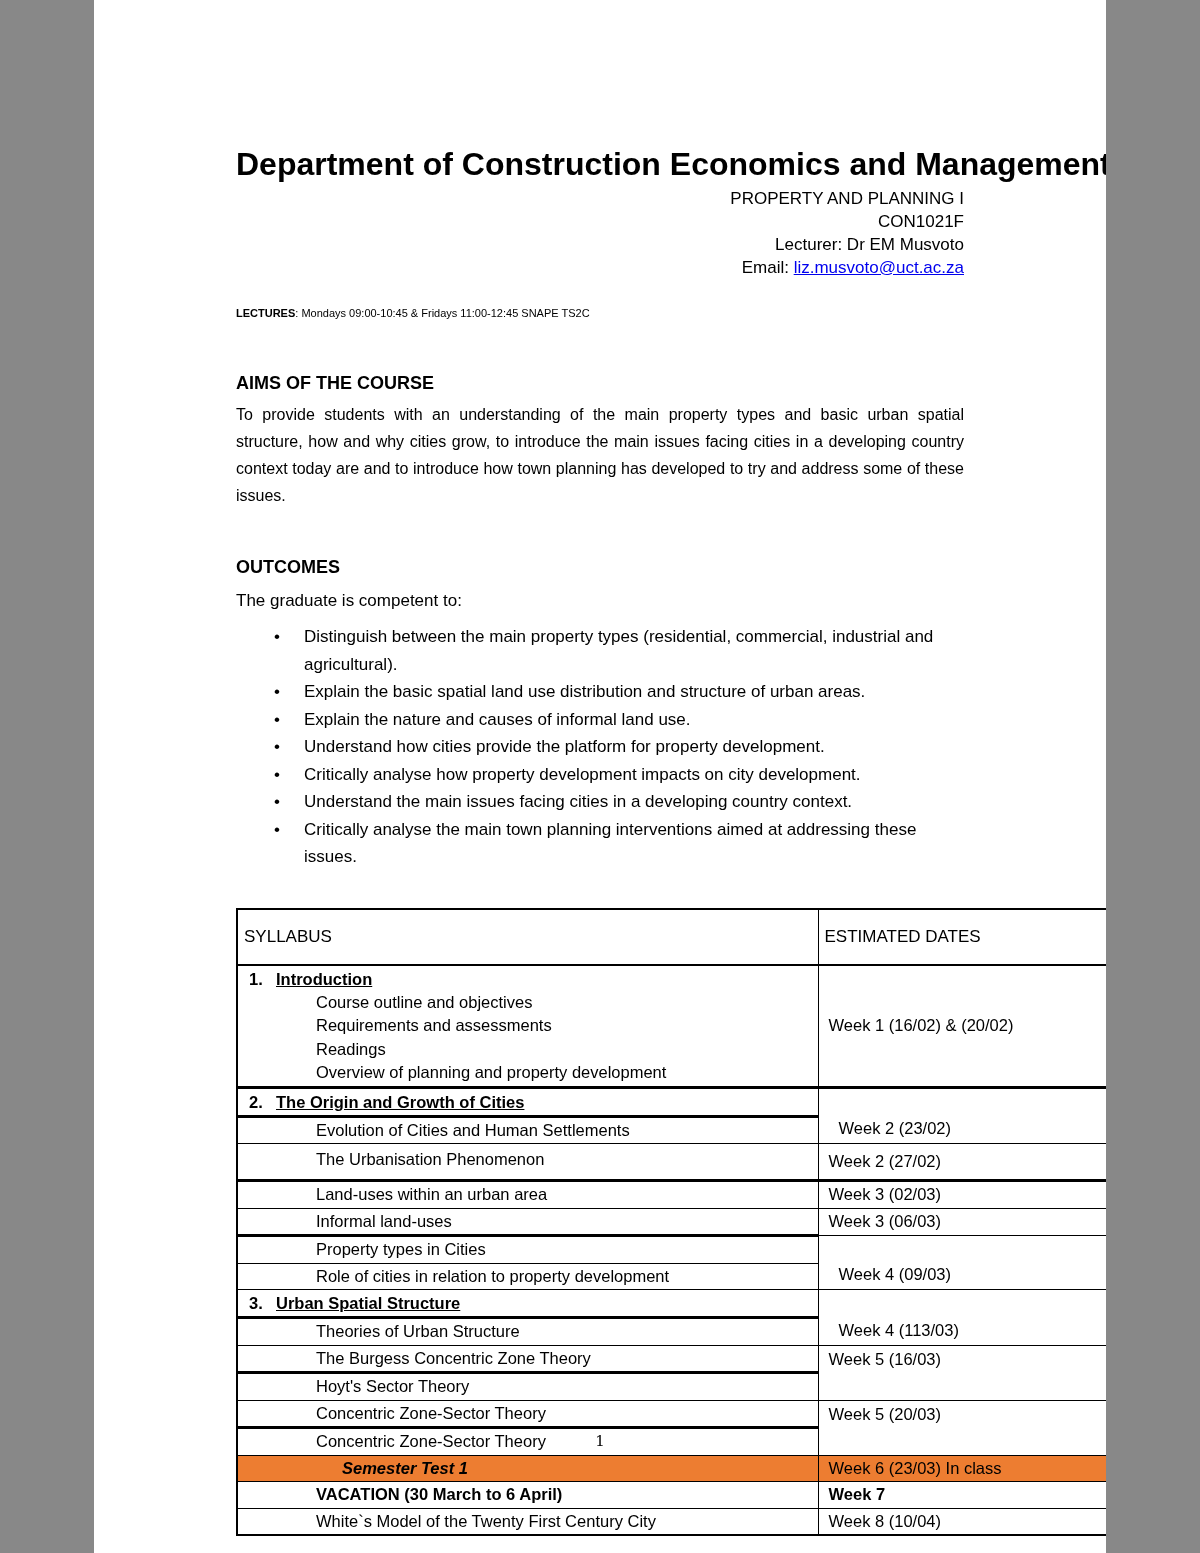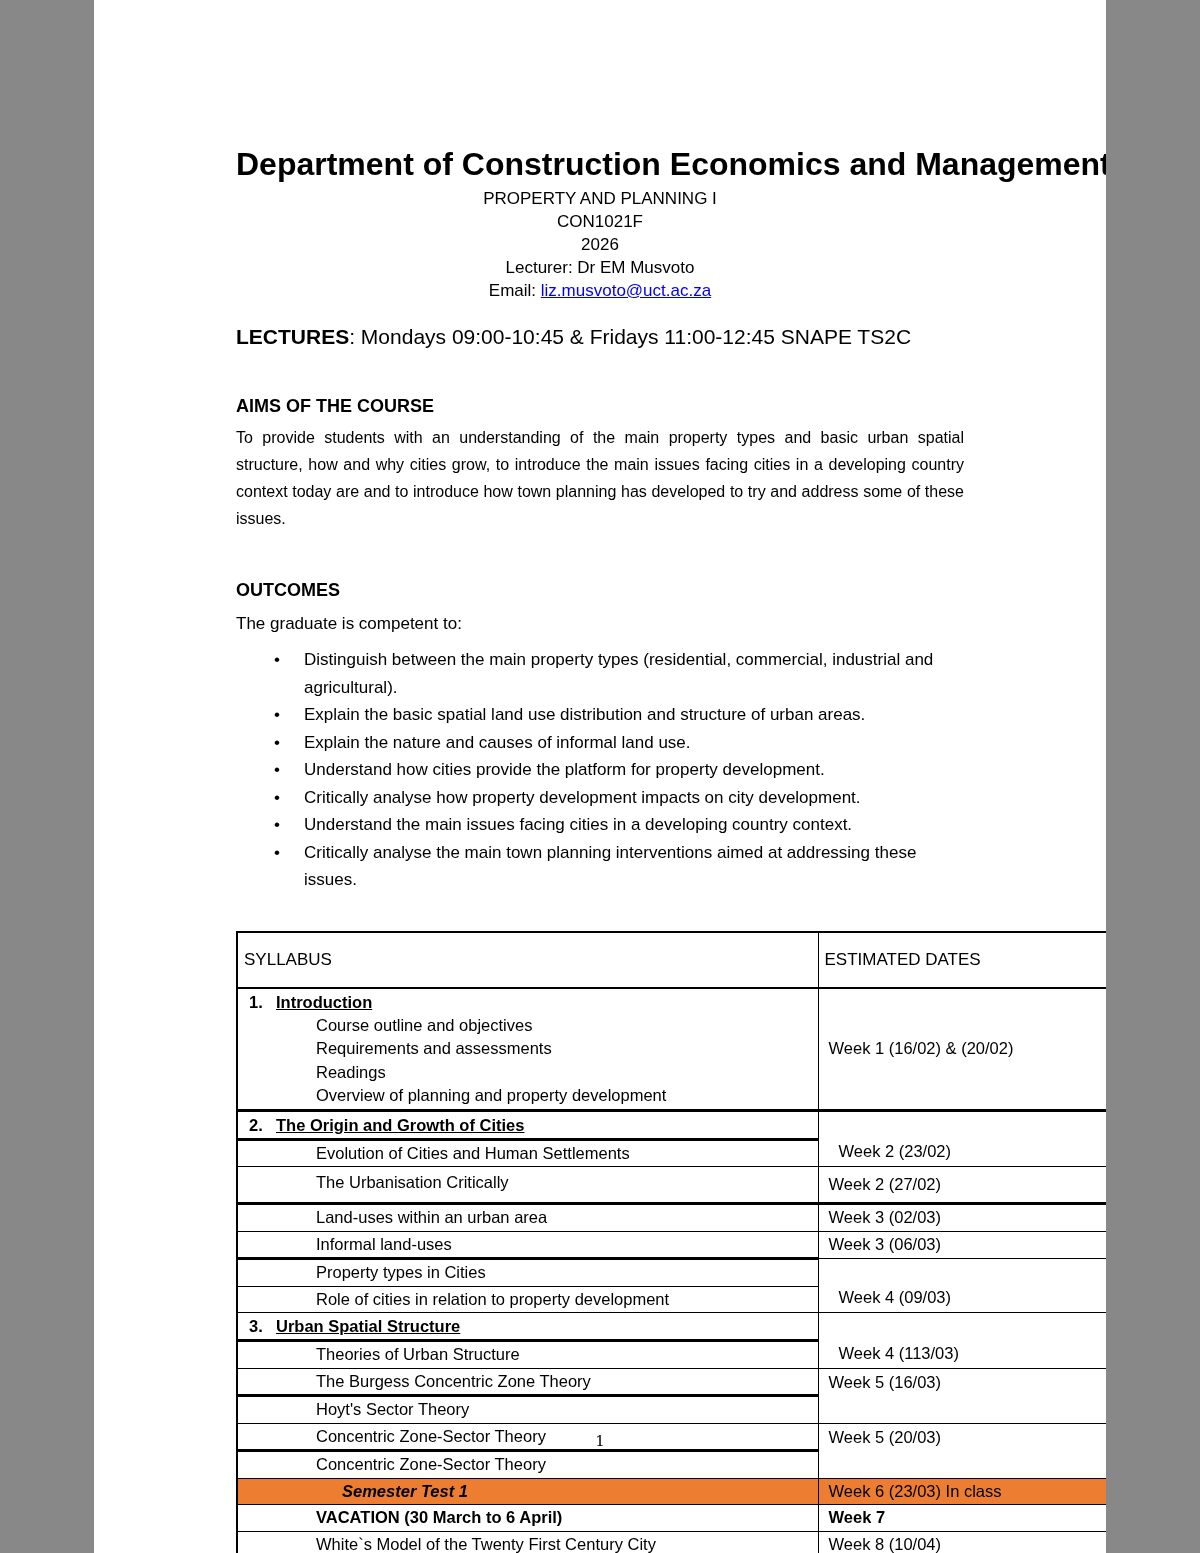--- a/index.html
+++ b/index.html
@@ -20,33 +20,33 @@
   
   .doc-title {
     margin: 0 0 4px 0;
     font-size: 32px;
     font-weight: bold;
     line-height: 38px;
     letter-spacing: 0px;
     white-space: nowrap;
   }
   .center-block {
-    text-align: center;
+    text-align: right;
     font-size: 17px;
     line-height: 23px;
   }
   .center-block div { min-height: 23px; }
   .email-link {
     color: var(--link-blue, #0000EE);
     text-decoration: underline;
     cursor: pointer;
   }
   .lectures {
     margin: 23px 0 0 0;
-    font-size: 21px;
+    font-size: 11px;
     line-height: 23px;
   }
   .lectures b { font-weight: bold; }
 
   
   .section-heading {
     margin: 0;
     font-size: 18px;
     font-weight: bold;
     line-height: 22px;
@@ -156,21 +156,20 @@
 </head>
 <body>
 
 <div class="page">
 
   <h1 class="doc-title">Department of Construction Economics and Management</h1>
 
   <div class="center-block">
     <div>PROPERTY AND PLANNING I</div>
     <div>CON1021F</div>
-    <div>2026</div>
     <div>Lecturer: Dr EM Musvoto</div>
     <div><span>Email: </span><a class="email-link">liz.musvoto@uct.ac.za</a></div>
   </div>
 
   <p class="lectures"><b>LECTURES</b><span>: Mondays 09:00-10:45 &amp; Fridays 11:00-12:45 SNAPE TS2C</span></p>
 
   <h2 class="section-heading aims-heading">AIMS OF THE COURSE</h2>
   <p class="aims-body">To provide students with an understanding of the main property types and basic urban spatial structure, how and why cities grow, to introduce the main issues facing cities in a developing country context today are and to introduce how town planning has developed to try and address some of these issues.</p>
 
   <h2 class="section-heading outcomes-heading">OUTCOMES</h2>
@@ -240,21 +239,21 @@
           </td>
           <td rowspan="2" class="cell-date valign-bottom">Week 2 (23/02)</td>
         </tr>
         <tr>
           <td class="cell-left">
             <div class="sub-line">Evolution of Cities and Human Settlements</div>
           </td>
         </tr>
         <tr>
           <td class="cell-left thick tall">
-            <div class="sub-line">The Urbanisation Critically</div>
+            <div class="sub-line">The Urbanisation Phenomenon</div>
           </td>
           <td rowspan="1" class="cell-date valign-middle thick">Week 2 (27/02)</td>
         </tr>
         <tr>
           <td class="cell-left">
             <div class="sub-line">Land-uses within an urban area</div>
           </td>
           <td rowspan="1" class="cell-date valign-middle">Week 3 (02/03)</td>
         </tr>
         <tr>

